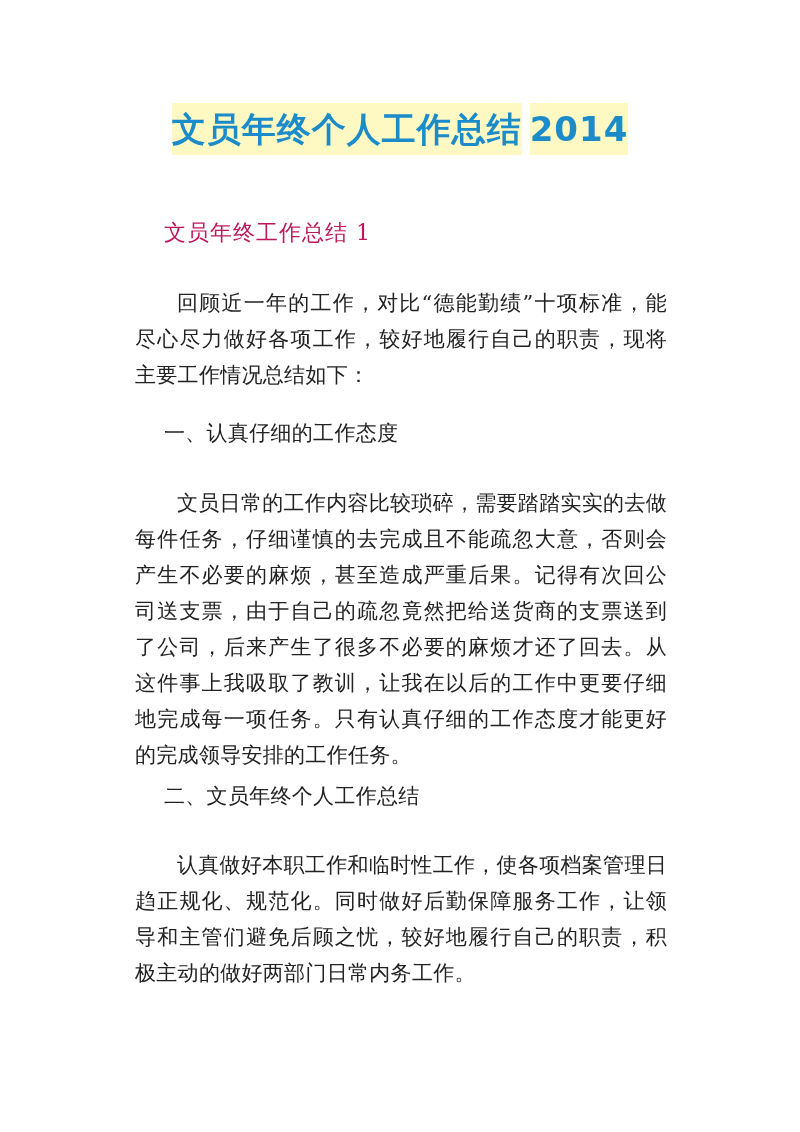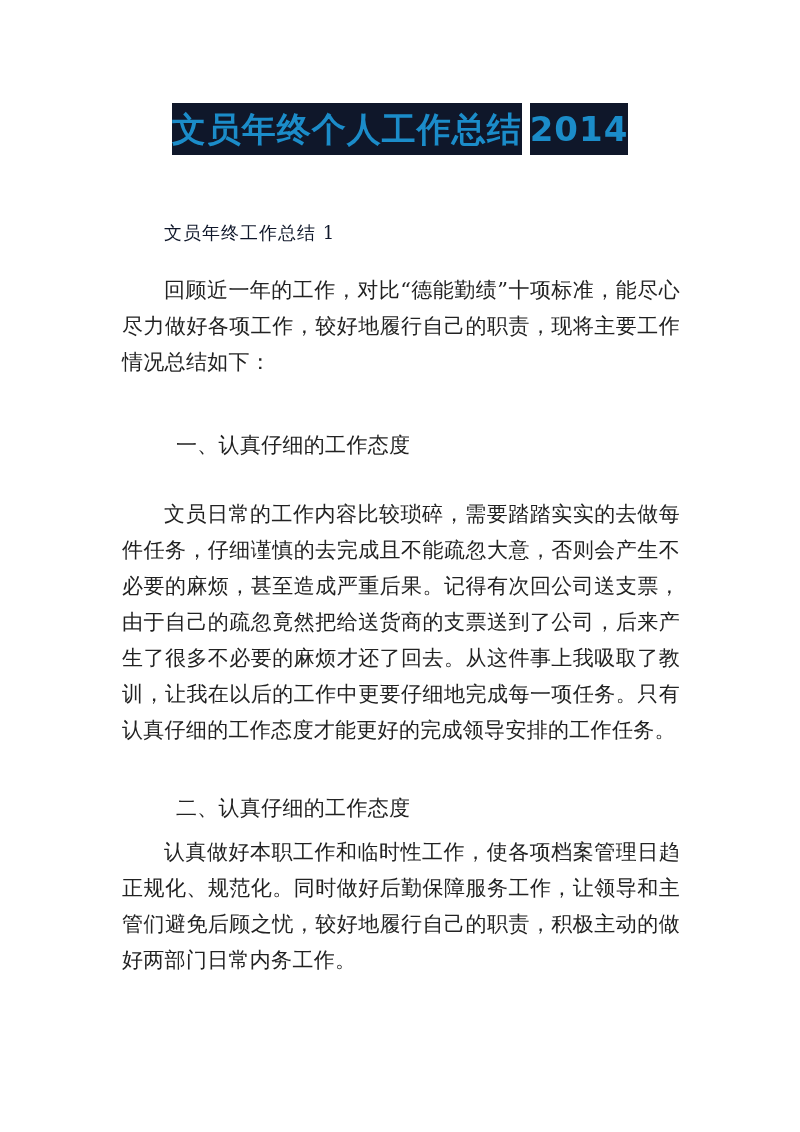--- a/index.html
+++ b/index.html
@@ -4,59 +4,59 @@
 <style>
   html, body { margin: 0; padding: 0; background: #ffffff; }
   body { width: 800px; height: 1132px; position: relative; overflow: hidden; }
   .page { position: absolute; left: 0; top: 0; width: 800px; height: 1132px; background: #fff; }
   .title {
     position: absolute; top: 106px; left: 0; width: 800px; text-align: center;
     font-family: "DejaVu Sans", "Liberation Sans", sans-serif;
     font-weight: bold; font-size: 34px; line-height: 46px; color: #1b8cc9;
     letter-spacing: 1px;
   }
-  .title span.hl { background: #0f172a; padding: 6px 0; }
+  .title span.hl { background: #fef9c3; padding: 6px 0; }
   .title span.gap { display: inline-block; width: 8px; }
   .subtitle {
     position: absolute; top: 220px; left: 164px;
     font-family: "DejaVu Serif", "Liberation Serif", serif;
-    font-size: 18px; line-height: 26px; color: #0f172a; letter-spacing: 1px;
+    font-size: 22px; line-height: 26px; color: #be185d; letter-spacing: 1px;
   }
   .content {
     position: absolute; left: 122px; width: 558px;
     font-family: "DejaVu Serif", "Liberation Serif", serif;
     font-size: 21px; color: #222; letter-spacing: 0.3px;
   }
-  .para { text-indent: 42px; line-height: 36px; margin: 0; text-align: justify; }
-  .heading { text-indent: 42px; line-height: 36px; margin: 12px; }
+  .para { text-indent: 42px; line-height: 36px; margin: 13px; text-align: justify; }
+  .heading { text-indent: 42px; line-height: 36px; margin: 0; }
 </style>
 </head>
 <body>
 
 <div class="page">
 
   <div class="title">
     <span class="hl">文员年终个人工作总结</span><span class="gap"></span><span class="hl">2014</span>
   </div>
 
   <div class="subtitle">文员年终工作总结 1</div>
 
   <div class="content" style="top: 272px;">
     <p class="para">回顾近一年的工作，对比“德能勤绩”十项标准，能尽心尽力做好各项工作，较好地履行自己的职责，现将主要工作情况总结如下：</p>
   </div>
 
   <div class="content" style="top: 415px;">
     <p class="heading">一、认真仔细的工作态度</p>
   </div>
 
-  <div class="content" style="top: 496px;">
+  <div class="content" style="top: 472px;">
     <p class="para">文员日常的工作内容比较琐碎，需要踏踏实实的去做每件任务，仔细谨慎的去完成且不能疏忽大意，否则会产生不必要的麻烦，甚至造成严重后果。记得有次回公司送支票，由于自己的疏忽竟然把给送货商的支票送到了公司，后来产生了很多不必要的麻烦才还了回去。从这件事上我吸取了教训，让我在以后的工作中更要仔细地完成每一项任务。只有认真仔细的工作态度才能更好的完成领导安排的工作任务。</p>
   </div>
 
   <div class="content" style="top: 778px;">
-    <p class="heading">二、认真仔细的工作态度</p>
+    <p class="heading">二、文员年终个人工作总结</p>
   </div>
 
   <div class="content" style="top: 834px;">
     <p class="para">认真做好本职工作和临时性工作，使各项档案管理日趋正规化、规范化。同时做好后勤保障服务工作，让领导和主管们避免后顾之忧，较好地履行自己的职责，积极主动的做好两部门日常内务工作。</p>
   </div>
 
 </div>
 
 </body></html>

